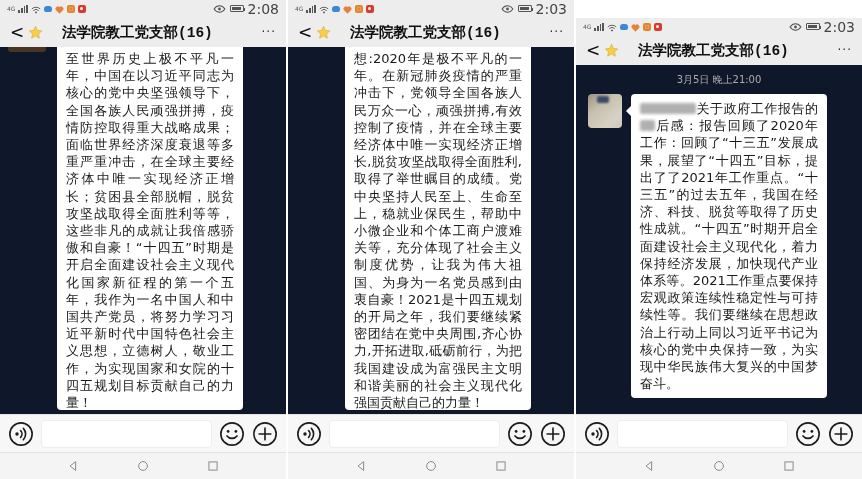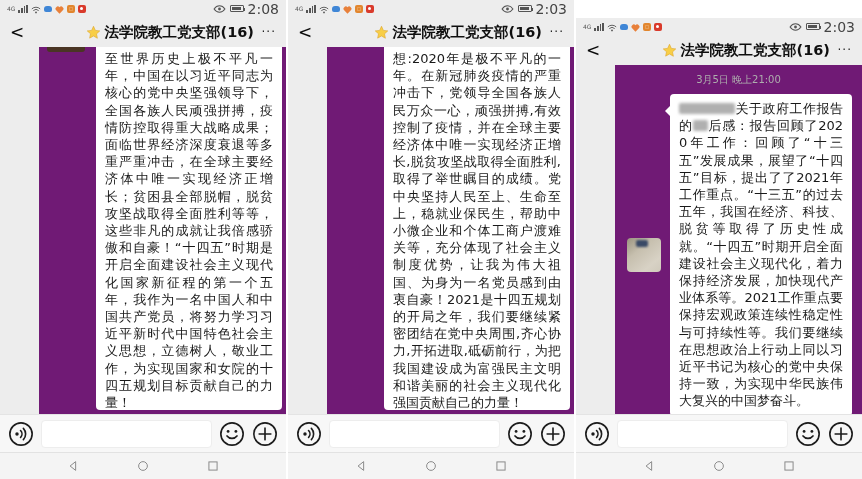--- a/index.html
+++ b/index.html
@@ -24,34 +24,34 @@
   .badge-red { background:#d93a2b; position:relative; }
   .badge-red::after { content:""; position:absolute; left:2.5px; top:2.5px; width:3px; height:3px; background:#fff; border-radius:50%; }
   .battery { width:14px; height:7px; border:1px solid #555; border-radius:1px; position:relative; }
   .battery::before { content:""; position:absolute; left:1px; top:1px; bottom:1px; width:9px; background:#555; }
   .battery::after { content:""; position:absolute; right:-2.5px; top:1.5px; width:1.5px; height:3px; background:#555; }
   .sb-time { font-size:14px; color:#444; }
 
   
   .nav-bar { height:30px; display:flex; align-items:center; padding:0 10px; background:#ededed; }
   .back-btn { font-size:17px; color:#0a0a0a; width:18px; line-height:1; cursor:default; }
-  .nav-center { flex:1; display:flex; align-items:center; justify-content:flex-end; gap:4px; }
+  .nav-center { flex:1; display:flex; align-items:center; justify-content:flex-start; gap:19px;font-family:Liberation Mono, monospace; }
   .nav-title { font-size:14.5px; font-weight:600; color:#0f0f0f; white-space:nowrap; }
   .menu-btn { font-size:12px; color:#222; letter-spacing:1px; width:22px; text-align:right; }
 
   
-  .chat { height:367px; position:relative; background:#701a75; overflow:hidden;margin-left:39px; }
+  .chat { height:367px; position:relative; background:#0f172a; overflow:hidden; }
   .phone-wrap .chat { height:349px; }
   .avatar-sliver { position:absolute; left:8px; top:0; width:38px; height:5px; background:#4a3524; border-radius:0 0 3px 3px; }
   .bubble { position:absolute; left:57px; top:0; width:186px; bottom:4px; background:#ffffff; border-radius:0 0 4px 4px; padding:3px 9px 6px; overflow:hidden; }
   .bubble-text { font-size:13px; line-height:17.2px; color:#191919; text-align:justify; word-break:break-all; }
 
   
   .date-label { text-align:center; font-size:10px; color:#aeaeae; padding:8px 8px 7px; }
-  .msg-row { display:flex; padding:0 10px 0 12px; align-items:center; }
+  .msg-row { display:flex; padding:0 10px 0 12px; align-items:flex-start; }
   .avatar { width:34px; height:34px; border-radius:4px; flex:0 0 34px; background:linear-gradient(140deg,#9a937f 0%,#c6bfae 35%,#d8d2c5 75%,#cfc9bb 100%); position:relative; overflow:hidden; }
   .avatar::after { content:""; position:absolute; left:9px; top:2px; width:12px; height:7px; background:#3a4a66; filter:blur(1px); border-radius:2px; }
   .bubble3 { margin-left:9px; background:#fff; border-radius:4px; padding:6px 9px; width:196px; position:relative; }
   .bubble3::before { content:""; position:absolute; left:-5px; top:12px; border-top:5px solid transparent; border-bottom:5px solid transparent; border-right:5px solid #fff; }
   .redact { display:inline-block; background:#b0b0b0; filter:blur(1.5px); border-radius:2px; height:11px; vertical-align:-1px; }
   .redact-name { width:56px; }
   .redact-char { width:15px; }
 
   
   .input-bar { height:38px; background:#f7f7f7; border-top:1px solid #e4e4e4; display:flex; align-items:center; padding:0 8px; gap:7px; }

